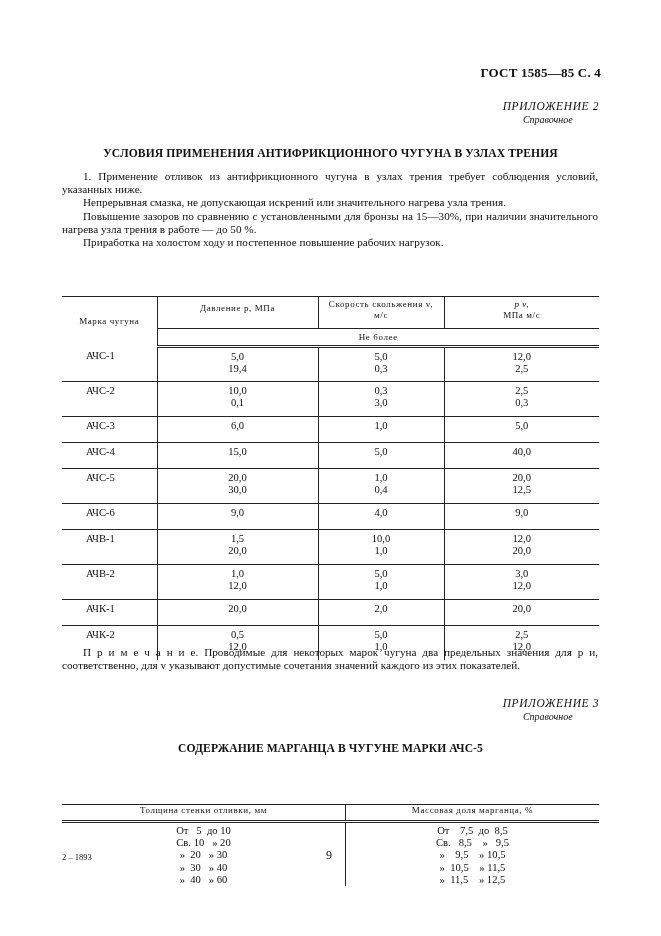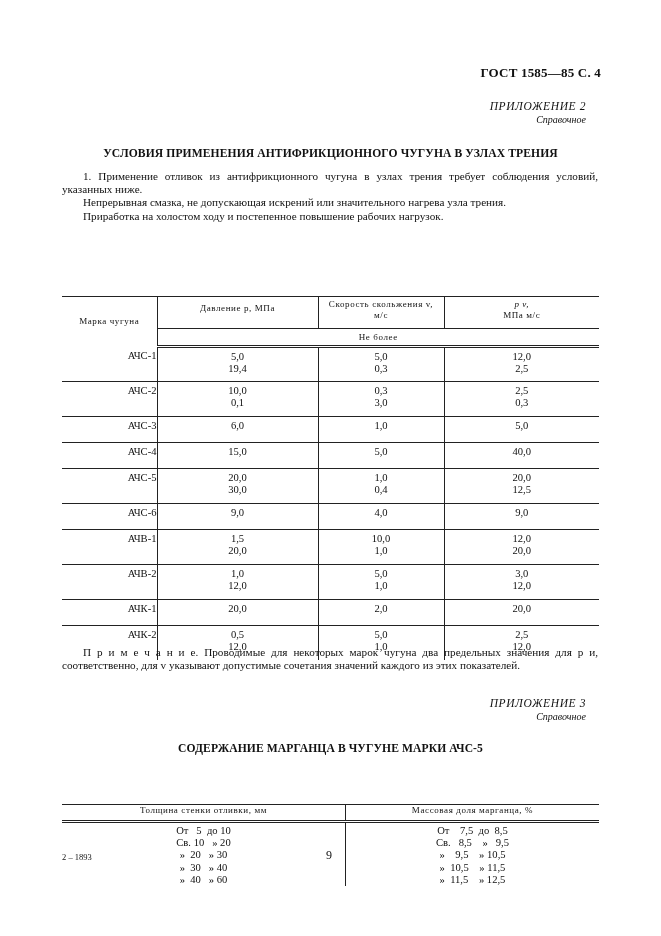--- a/index.html
+++ b/index.html
@@ -1,37 +1,37 @@
 <!DOCTYPE html>
 <html><head>
 <meta charset="utf-8">
 <style>
   html, body { margin:0; padding:0; background:#fff; }
   body { width:661px; height:936px; position:relative; overflow:hidden;
          font-family:"Liberation Serif", serif; color:#111; }
   .abs { position:absolute; }
   .hdr { right:60px; top:65px; font-weight:bold; font-size:13px; letter-spacing:0.2px; }
-  .app { right:75px; text-align:right; font-style:italic; font-size:11px; line-height:13px; }
+  .app { right:62px; text-align:center; font-style:italic; font-size:11px; line-height:13px; }
   .app .t { font-size:11.5px; letter-spacing:0.6px; }
   .app .s { font-size:10px; margin-left:-6px; }
   .title { left:0; width:661px; text-align:center; font-weight:bold; font-size:11.6px; letter-spacing:0.1px; }
   .para { left:62px; width:536px; font-size:11.2px; line-height:13.2px; text-align:justify; }
   .para p { margin:0; text-indent:21px; }
   table { border-collapse:collapse; font-size:10.6px; }
   .t1 { left:62px; top:296px; width:537px; }
   .t1 td, .t1 th { border-left:1px solid #222; border-right:1px solid #222; padding:0; font-weight:normal; text-align:center; vertical-align:top; }
   .t1 td:first-child, .t1 th:first-child { border-left:none; }
   .t1 td:last-child, .t1 th:last-child { border-right:none; }
   .t1 .h { font-size:9px; letter-spacing:0.6px; line-height:11px;margin-left:44px; }
   .t1 thead tr.r1 th { border-top:1.5px solid #222; }
   .t1 thead tr.r1 th.mk { vertical-align:middle; }
   .t1 thead tr.r2 th { border-top:1px solid #222; border-bottom:3px double #222; height:16px; vertical-align:middle; }
   .t1 tbody tr td { border-bottom:1.3px solid #222; line-height:12px; padding-top:3px; }
   .t1 tbody tr:last-child td { border-bottom:none; }
-  .t1 .mkc { text-align:right; padding-left:24px;margin-top:16px; }
+  .t1 .mkc { text-align:left; padding-left:24px;margin-top:16px; }
   .t2 { left:62px; top:804px; width:537px; }
   .t2 th { font-weight:normal; font-size:9px; letter-spacing:0.6px; border-top:1.5px solid #222; border-bottom:3px double #222; height:15px; }
   .t2 th, .t2 td { text-align:center; padding:0; vertical-align:top; }
   .t2 th:first-child, .t2 td:first-child { border-right:1px solid #222; width:283px; }
   .t2 td { font-size:10.6px; line-height:12.2px; padding-top:2px; }
   .t2 .ln { display:block; white-space:pre; }
   .foot { font-size:8.5px; left:62px; top:852px; }
   .pg { font-size:12px; left:326px; top:848px; }
   .val { display:block; }
 </style>
@@ -43,20 +43,21 @@
 <div class="abs app" style="top:100px;">
   <div class="t">ПРИЛОЖЕНИЕ 2</div>
   <div class="s">Справочное</div>
 </div>
 
 <div class="abs title" style="top:147px;">УСЛОВИЯ ПРИМЕНЕНИЯ АНТИФРИКЦИОННОГО ЧУГУНА В УЗЛАХ ТРЕНИЯ</div>
 
 <div class="abs para" style="top:170px;">
   <p>1. Применение отливок из антифрикционного чугуна в узлах трения требует соблюдения условий, указанных ниже.</p>
   <p>Непрерывная смазка, не допускающая искрений или значительного нагрева узла трения.</p>
+  <p>Повышение зазоров по сравнению с установленными для бронзы на 15—30%, при наличии значительного нагрева узла трения в работе — до 50 %.</p>
   <p>Приработка на холостом ходу и постепенное повышение рабочих нагрузок.</p>
 </div>
 
 <table class="abs t1">
   <colgroup>
       <col style="width:95px">
       <col style="width:161px">
       <col style="width:126px">
       <col style="width:155px">
     </colgroup>

